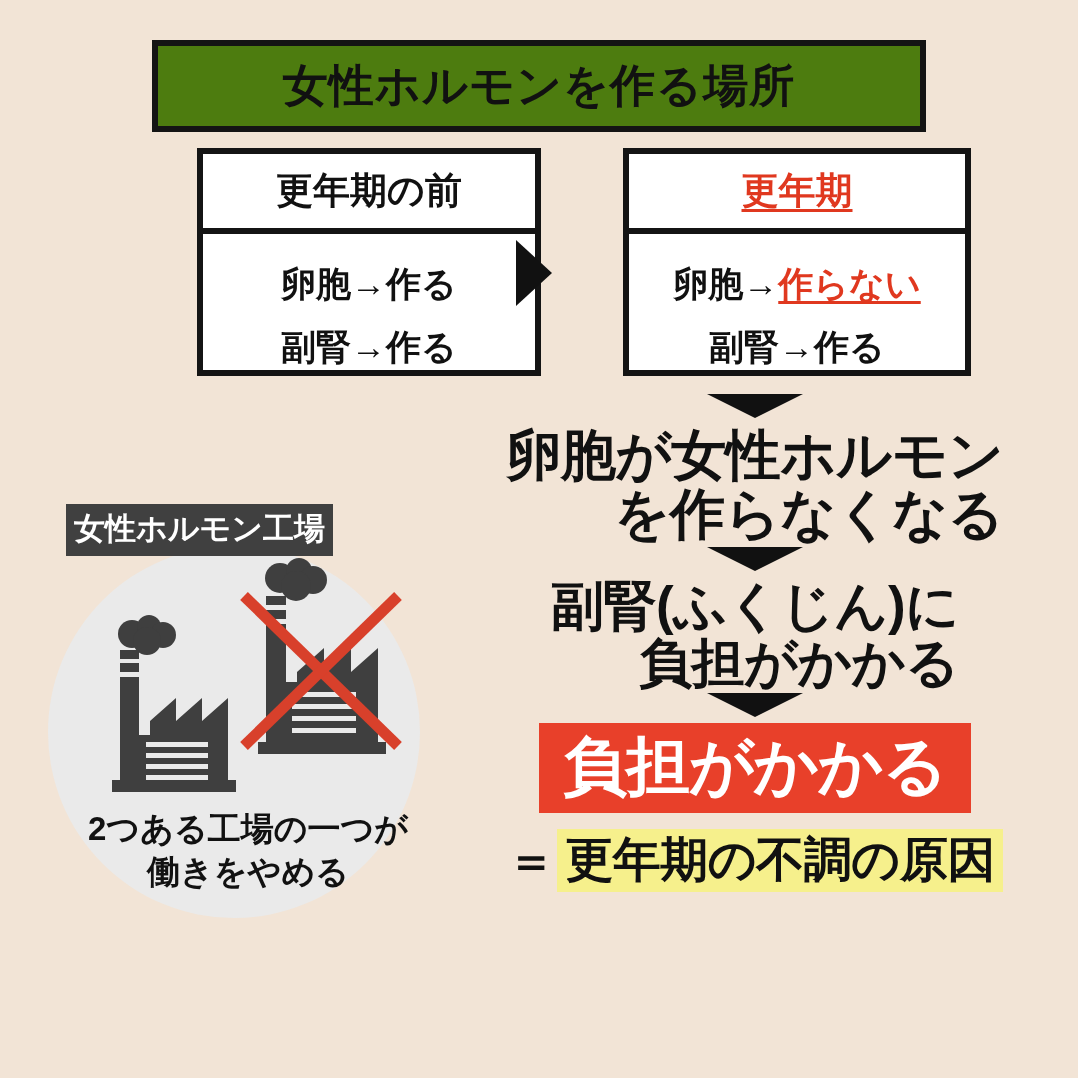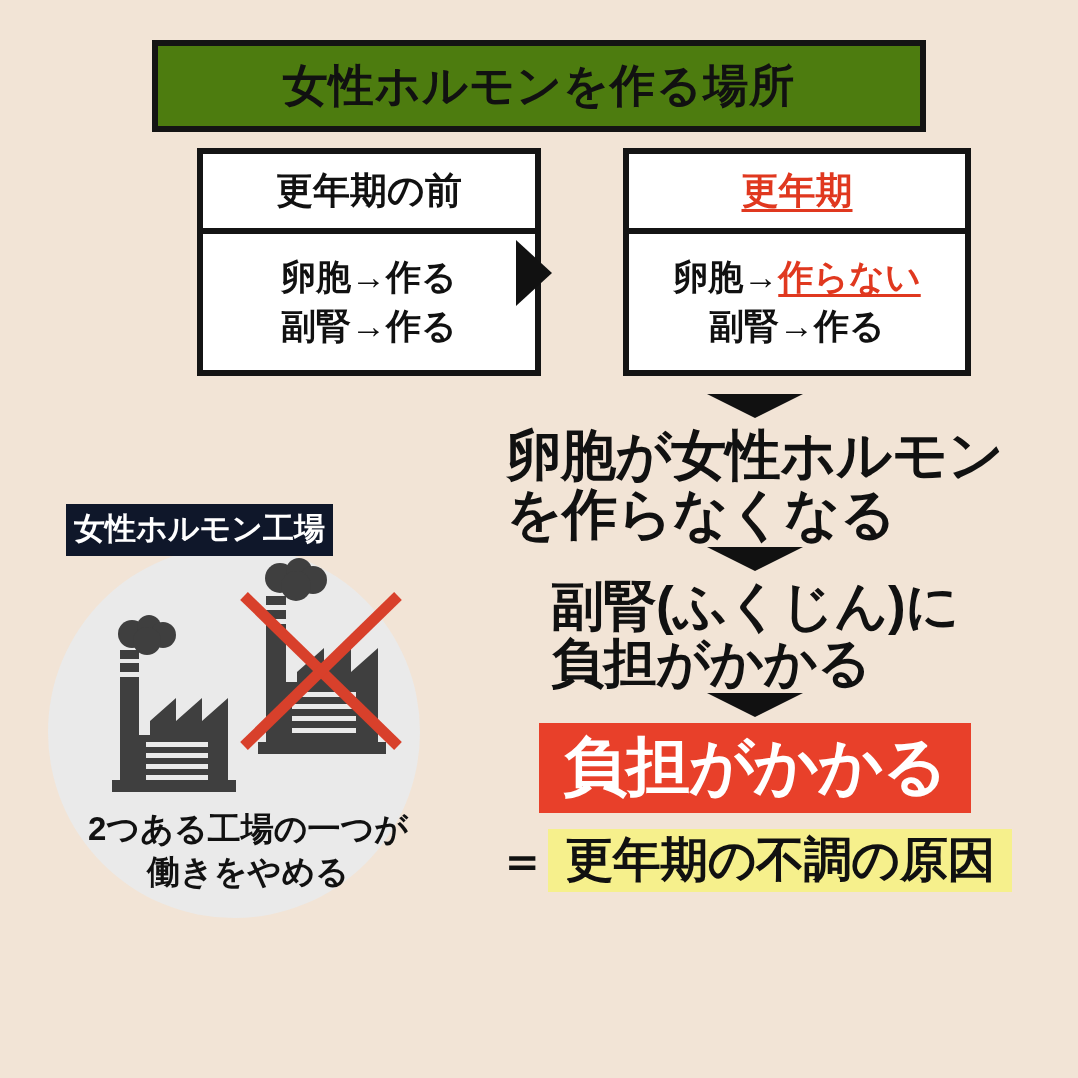--- a/index.html
+++ b/index.html
@@ -75,22 +75,22 @@
     text-decoration: underline;
     text-underline-offset: 6px;
     text-decoration-thickness: 3px;
   }
 
   .cmp-body {
     height: calc(100% - 80px);
     display: flex;
     flex-direction: column;
     align-items: center;
-    justify-content: center;
-    gap: 4px;
+    justify-content: flex-end;
+    gap: 18px;
     box-sizing: border-box;
   }
   .cmp-line {
     font-size: 35px;
     font-weight: 700;
     color: #111111;
     white-space: nowrap;
     line-height: 1.28;
   }
   .cmp-line .neg {
@@ -125,21 +125,21 @@
 
   .chev {
     width: 96px;
     height: 26px;
     flex: 0 0 auto;
     display: block;
   }
   .chev svg { display: block; width: 100%; height: 100%; }
 
   .flow-step {
-    text-align: left;
+    text-align: right;
     font-weight: 700;
     color: #111111;
     line-height: 1.08;
     letter-spacing: -0.5px;
   }
   .flow-step.s1 { font-size: 55px; margin-top: 8px; }
   .flow-step.s2 { font-size: 53px; margin-top: 6px; }
 
   .flow-banner {
     margin-top: 6px;
@@ -166,21 +166,21 @@
     color: #111111;
     line-height: 1;
     margin-right: 2px;
   }
   .eq-hl {
     background: #F6F08C;
     color: #111111;
     font-size: 48px;
     font-weight: 700;
     line-height: 1.22;
-    padding: 2px 17px;
+    padding: 2px 8px;
     letter-spacing: -0.5px;
   }
 
   
   .factory-panel {
     position: absolute;
     left: 38px;
     top: 498px;
     width: 420px;
     height: 420px;
@@ -191,21 +191,21 @@
     top: 48px;
     width: 372px;
     height: 372px;
     border-radius: 50%;
     background: #EAEAEA;
   }
   .factory-tag {
     position: absolute;
     left: 28px;
     top: 6px;
-    background: #0f172a;
+    background: #404040;
     color: #FFFFFF;
     font-size: 31px;
     font-weight: 700;
     padding: 4px 8px 6px 8px;
     white-space: nowrap;
     letter-spacing: 0px;
     z-index: 3;
   }
   .factory-art {
     position: absolute;

